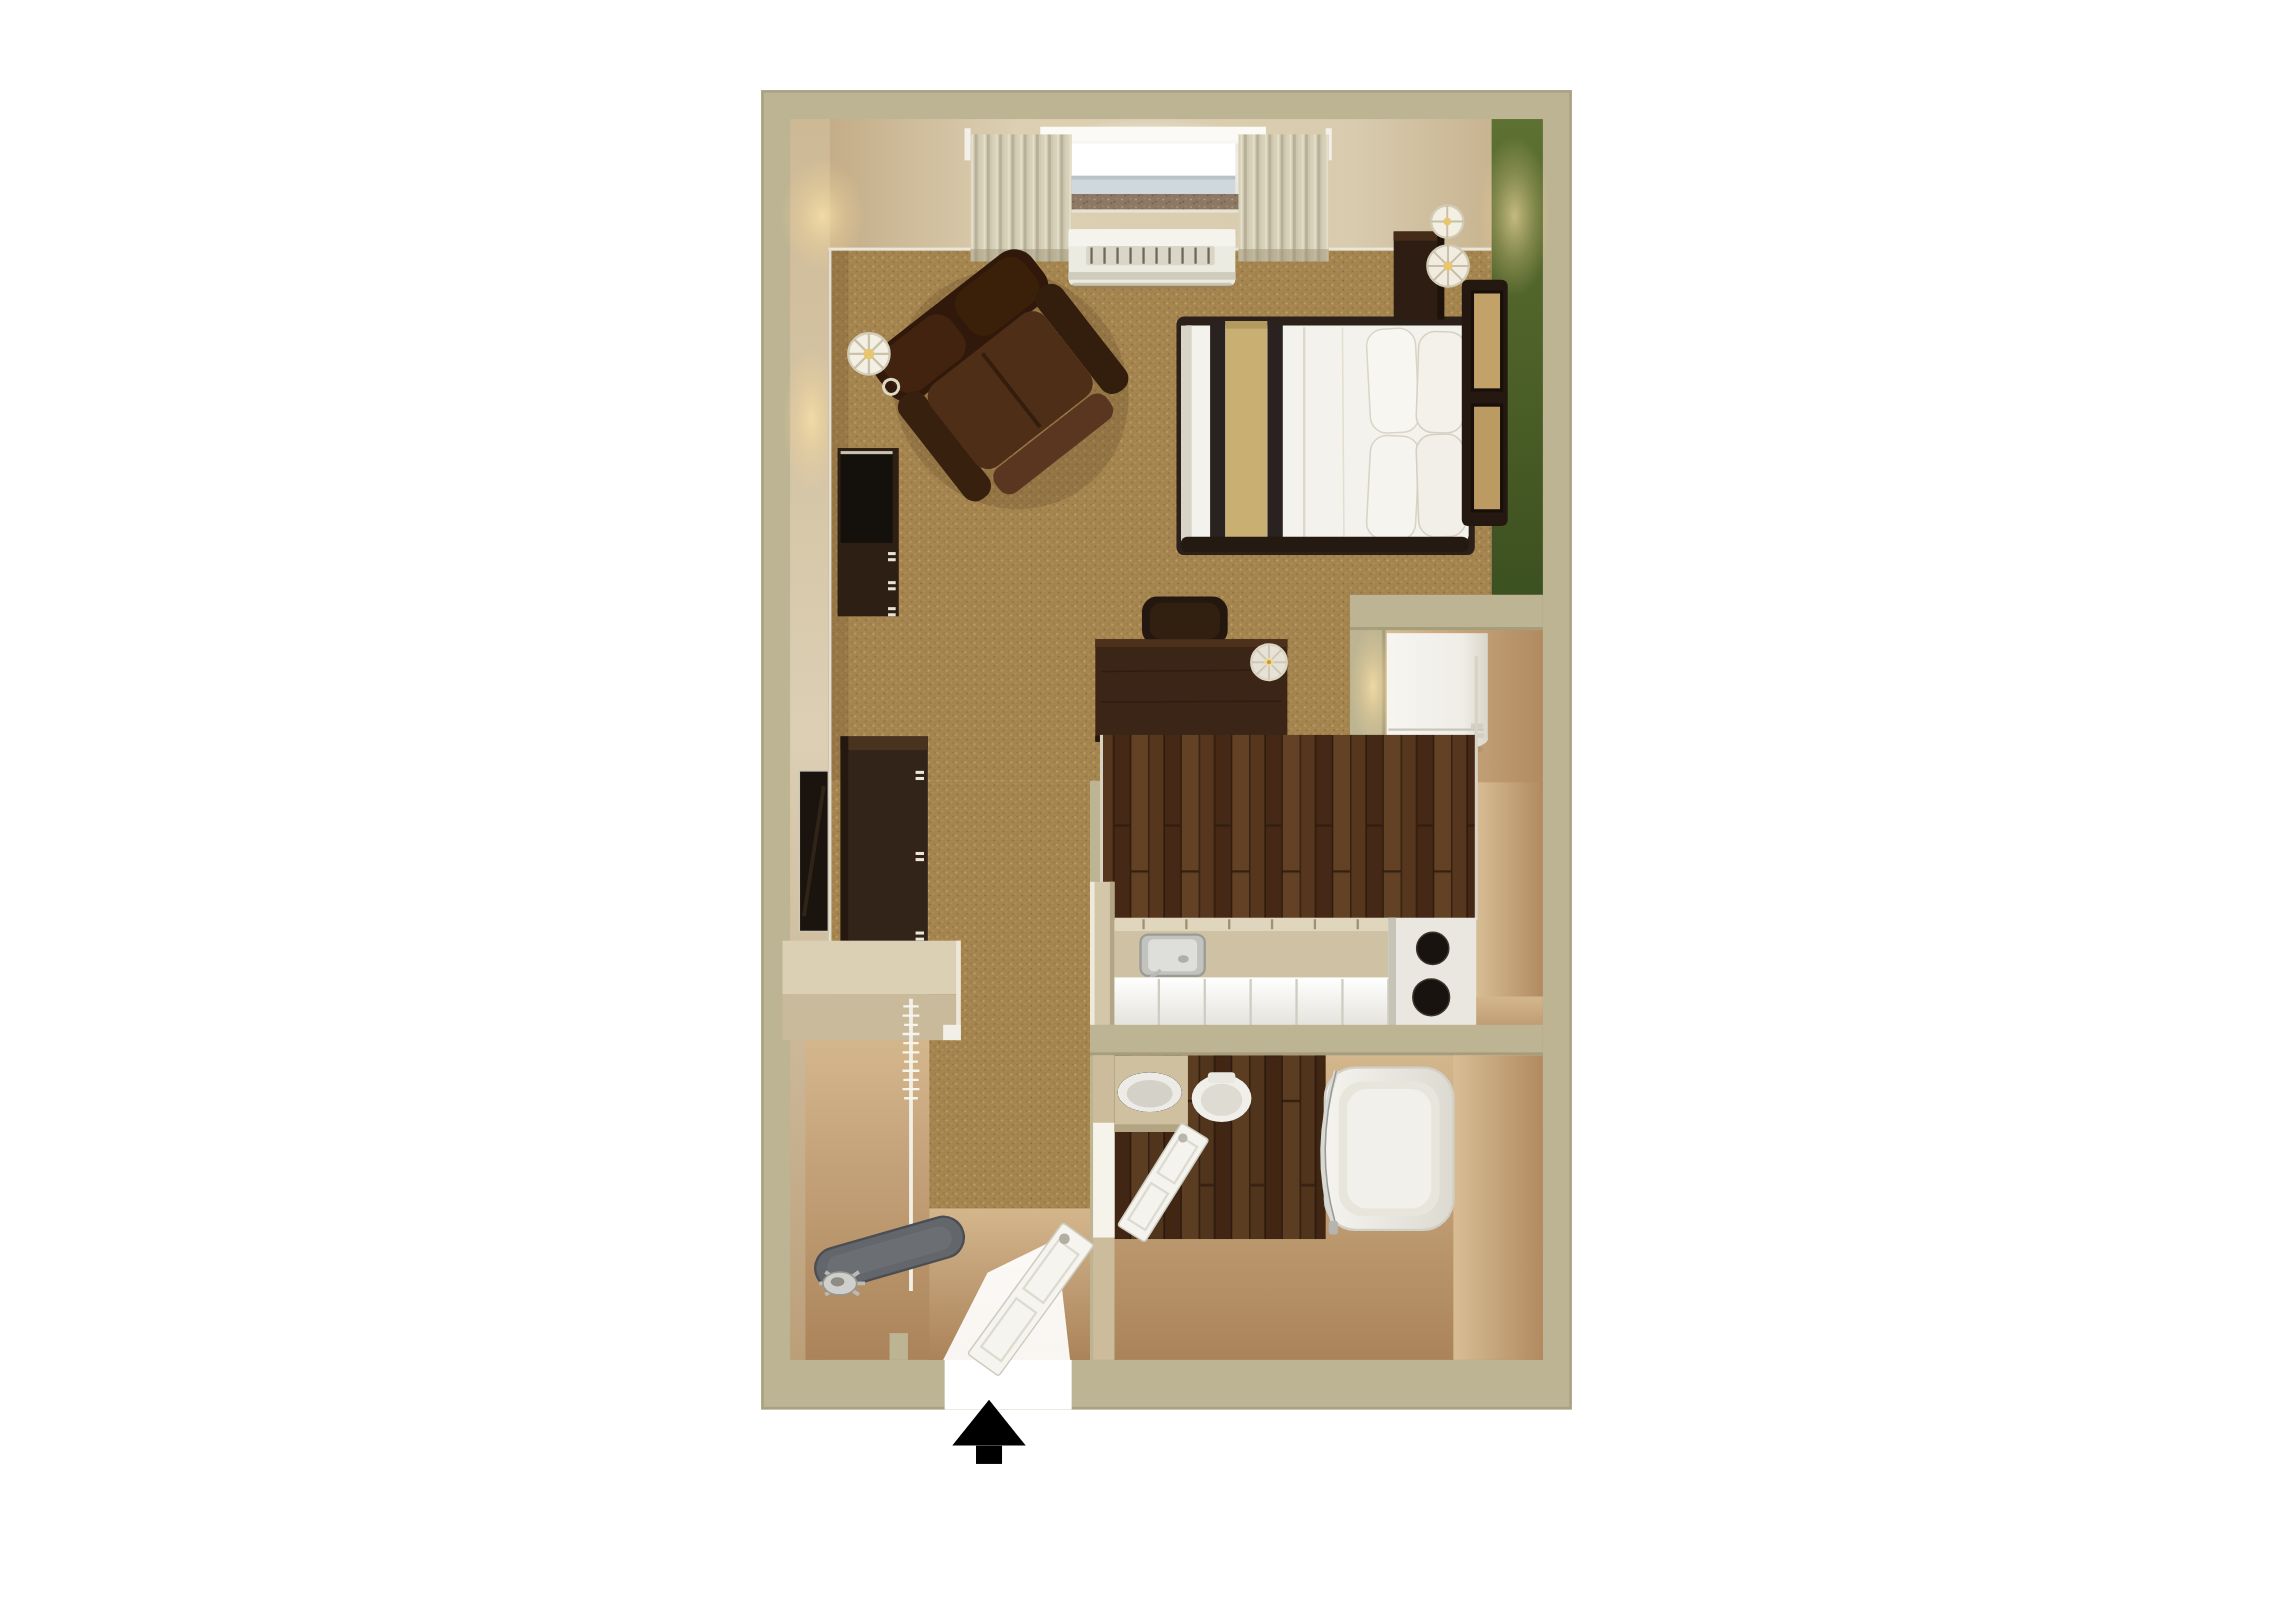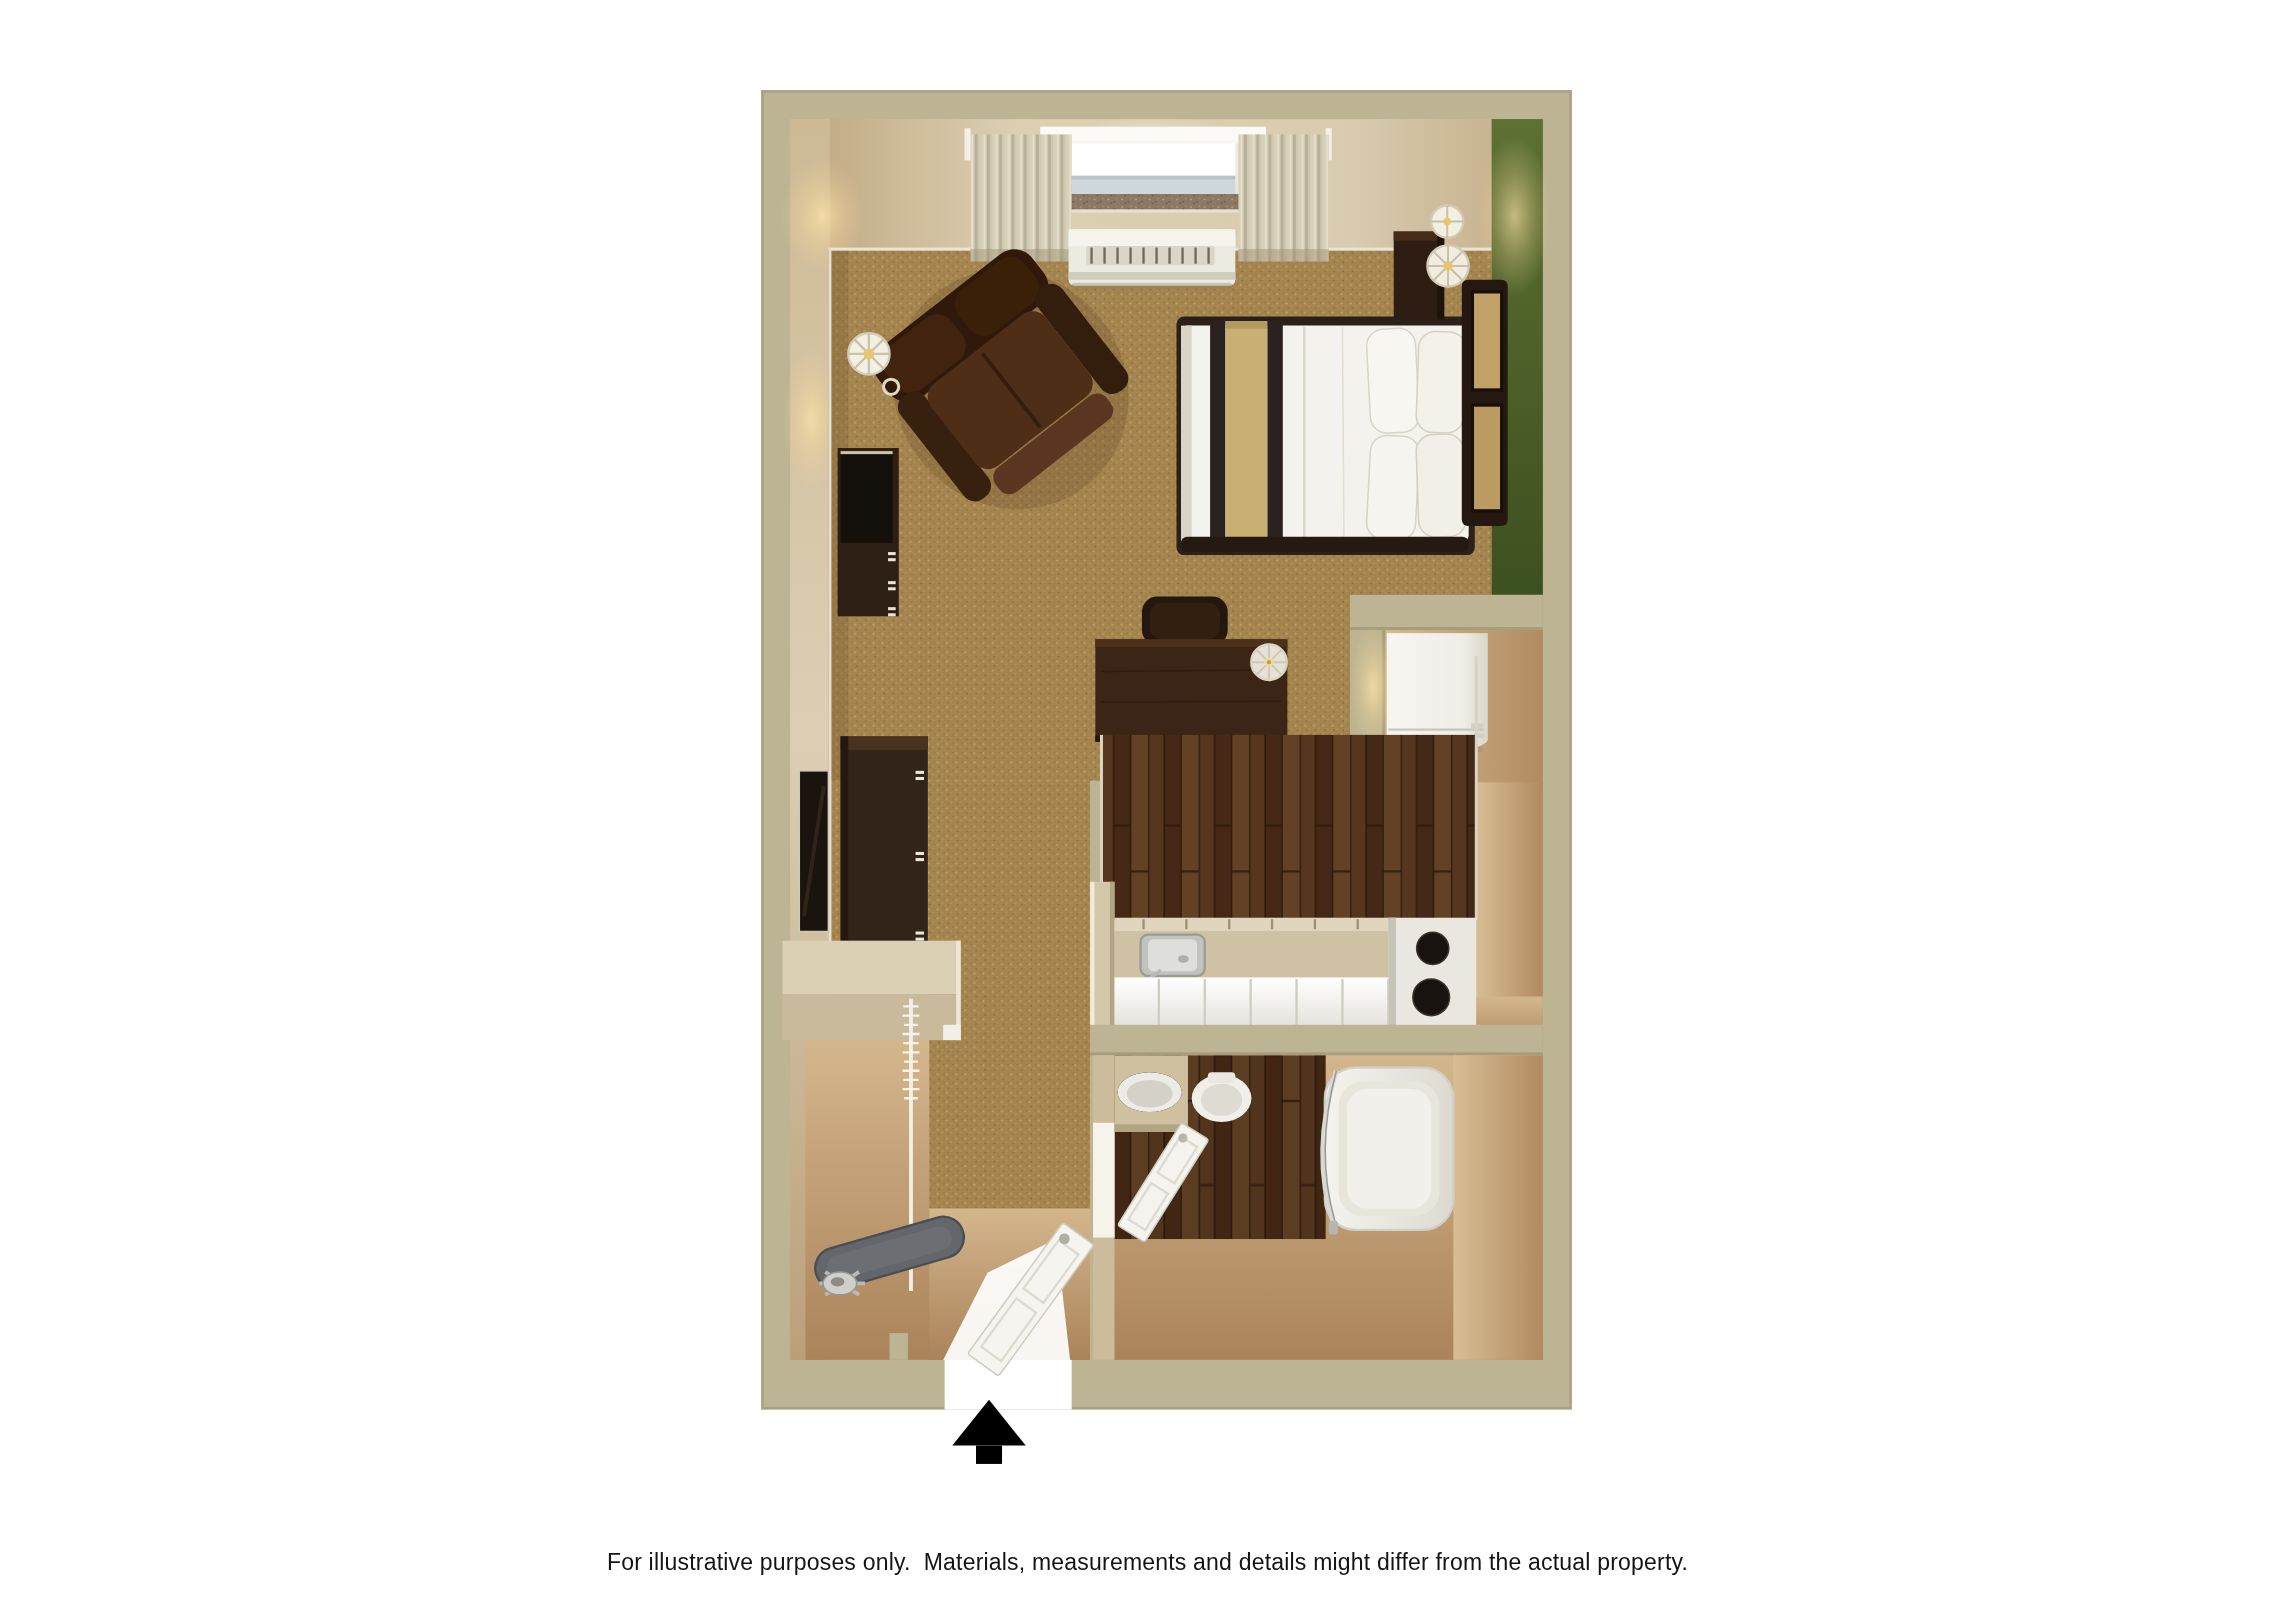--- a/index.html
+++ b/index.html
@@ -424,15 +424,14 @@
       </g>
     </g>
 
     <g fill="#000000">
       <polygon points="250,1772 346,1772 298,1712"></polygon>
       <rect x="281" y="1772" width="34" height="24"></rect>
     </g>
   </svg>
   </div>
 
-  <div class="caption">For illustrative purposes only.  Materials, measurements and details might differ from the actual property.</div>
 </div>
 
 
 </body></html>

